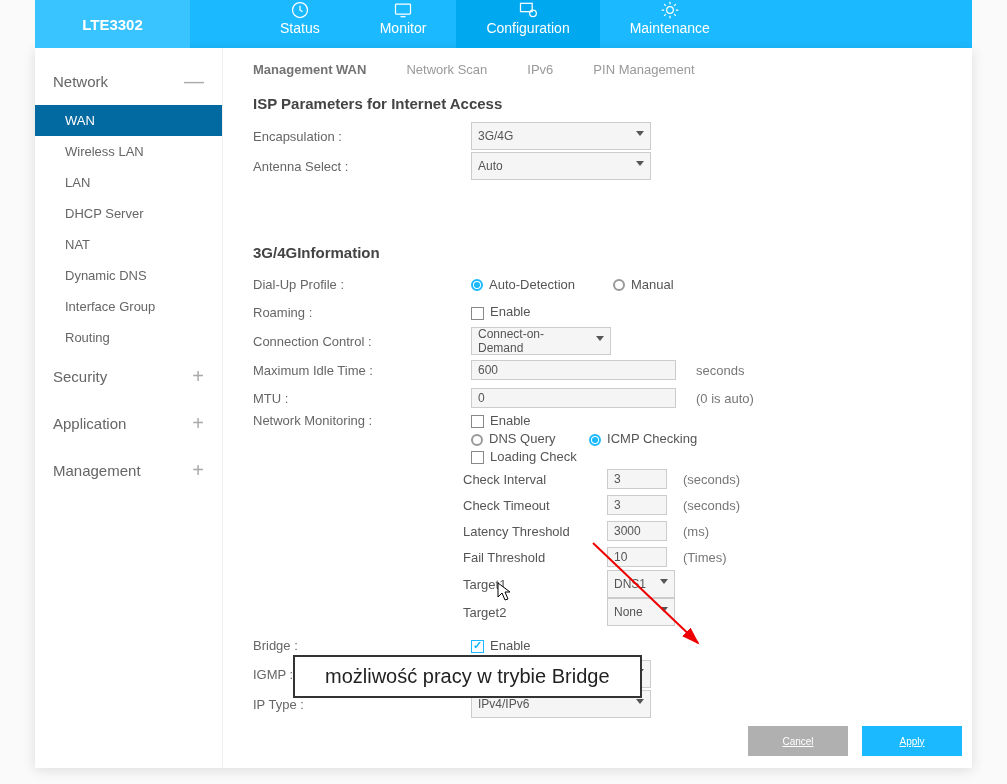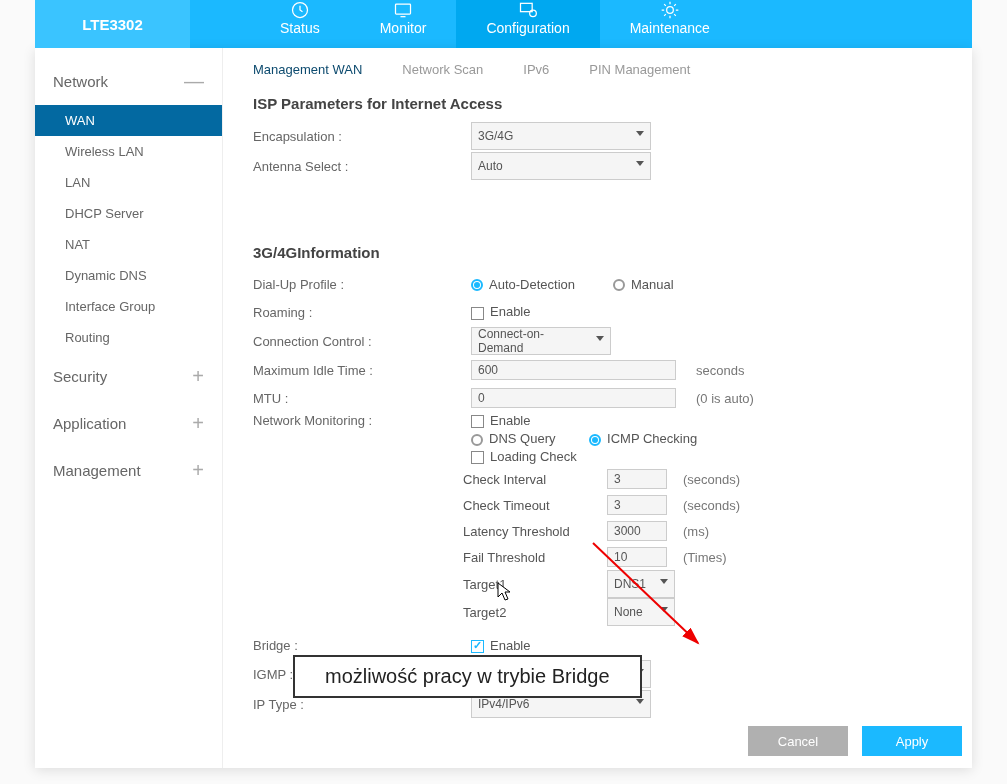--- a/index.html
+++ b/index.html
@@ -89,21 +89,21 @@
   display:flex;
   flex-direction:column;
 }
 .subtabs {
   display:flex;
   gap:40px;
   padding:14px 30px 8px 30px;
   color:#999;
   font-size:13px;
 }
-.subtabs .active { color:#0c4a6e; font-weight:normal;}
+.subtabs .active { color:#737373; font-weight:bold;}
 .content {
   flex:1;
   overflow-y:auto;
   padding: 4px 30px 10px 30px;
   position:relative;
 }
 .content::-webkit-scrollbar{width:8px;background:#f0f0f0;}
 .content::-webkit-scrollbar-thumb{background:#ccc;}
 h3.sec {
   font-size:15px;
@@ -191,21 +191,21 @@
   color:#222;
   background:#fff;
   font-family:"Segoe UI",Arial,sans-serif;
 }
 .footer-buttons{
   position:absolute;
   right:10px;bottom:12px;
   display:flex;gap:14px;
 }
 .btn{
-  width:100px;height:30px;border:none;font-size:13px;color:#fff;cursor:pointer;
+  width:100px;height:30px;border:none;font-size:10px;color:#fff;cursor:pointer;text-decoration:underline;
 }
 .btn.cancel{background:#b0b0b0;}
 .btn.apply{background:#1bb9ff;}
 .cursor{position:absolute;left:497px;top:582px;pointer-events:none;}
 </style>
 </head>
 <body>
 
 <div class="topbar">
   <div class="brand">LTE3302</div>

